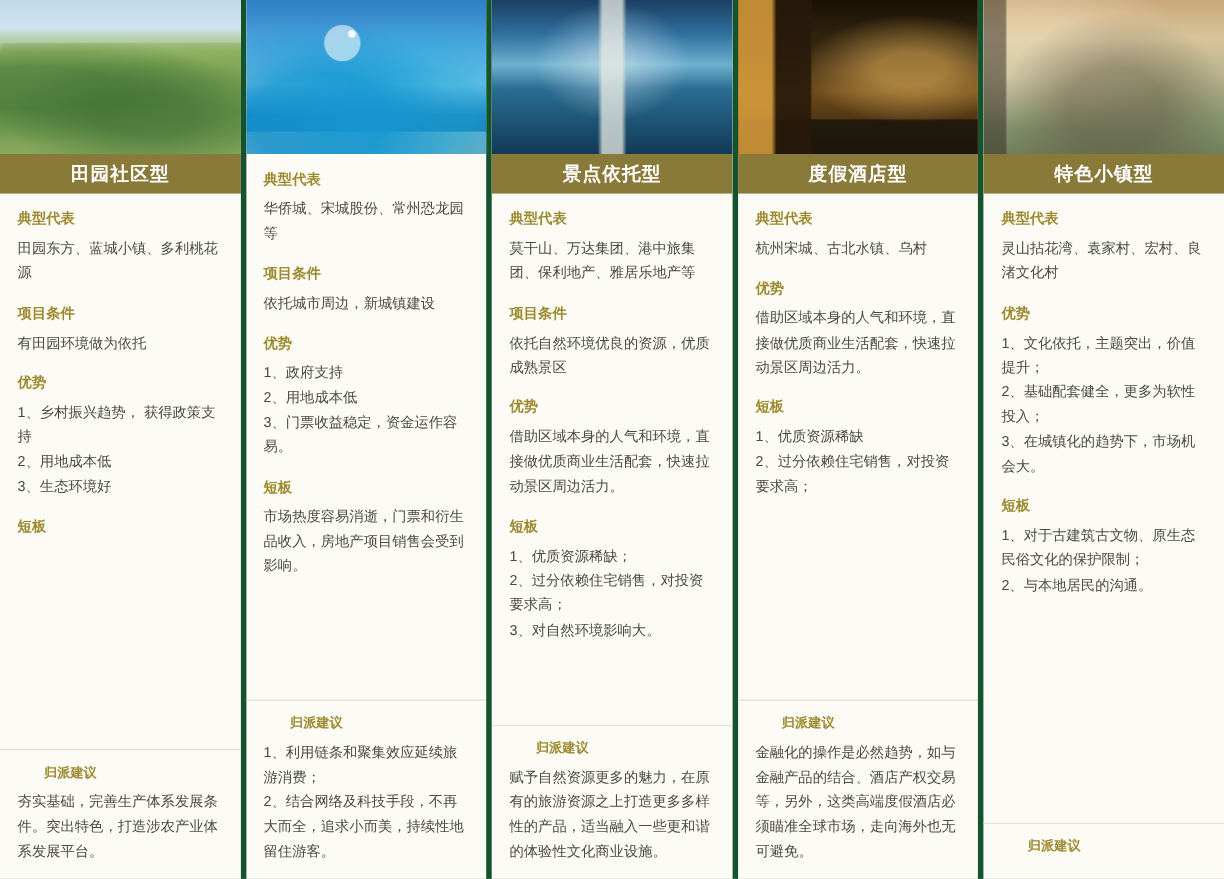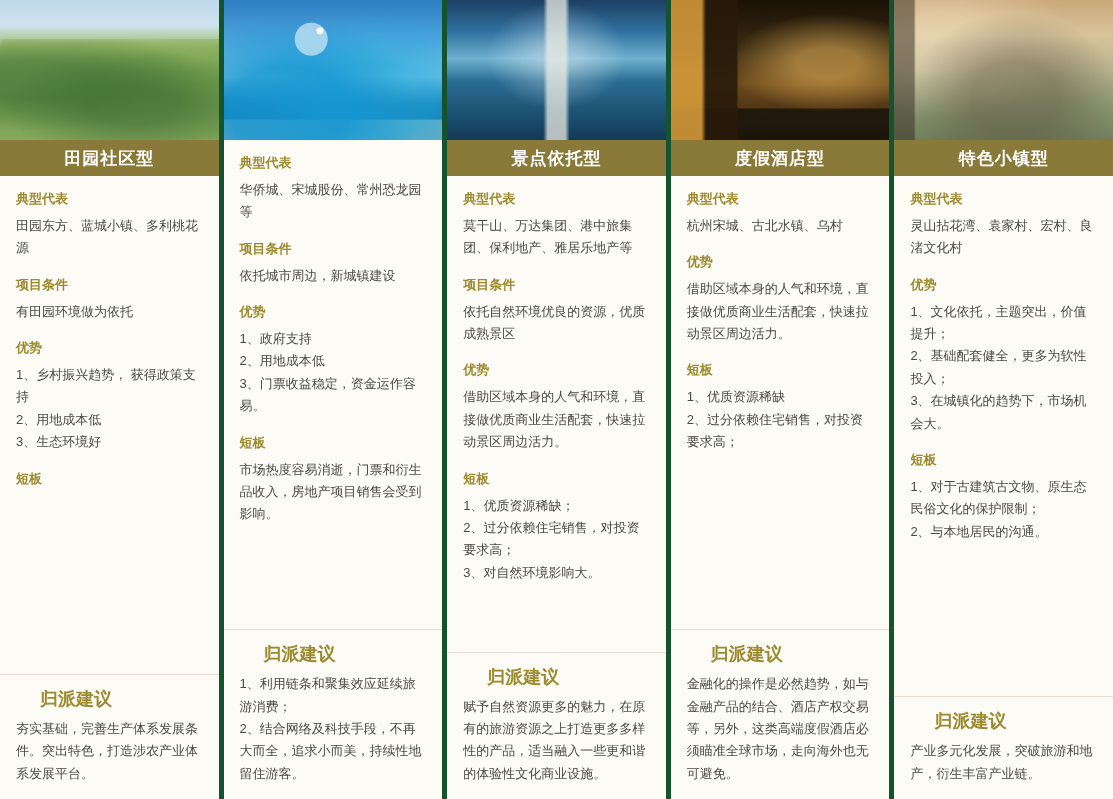--- a/index.html
+++ b/index.html
@@ -100,21 +100,21 @@
   .sec-body {
     font-size: 13px;
     color: #4a4a42;
     line-height: 1.72;
   }
   .footer {
     border-top: 1px solid #e6dfcd;
     padding: 12px 16px 14px 16px;
   }
   .foot-title {
-    font-size: 18px;
+    font-size: 12px;
     font-weight: bold;
     margin-bottom: 7px;
     padding-left: 24px;
   }
   .foot-body {
     font-size: 13px;
     color: #4a4a42;
     line-height: 1.72;
   }
   .spacer { flex: 1; }
@@ -267,16 +267,15 @@
         </div>
         <div class="section">
           <div class="sec-title" style="color: rgb(156, 138, 46);">短板</div>
           <div class="sec-body" style="white-space: pre-line;">1、对于古建筑古文物、原生态民俗文化的保护限制；
 2、与本地居民的沟通。</div>
         </div>
         <div class="spacer"></div>
       </div>
       <div class="footer">
         <div class="foot-title" style="color: rgb(156, 138, 46);">归派建议</div>
-        <div class="foot-body" style="white-space: pre-line;">产业多元化发展，突破旅游和地产，衍生丰富产业链。</div>
       </div>
     </div>
   </div>
 
 </body></html>

